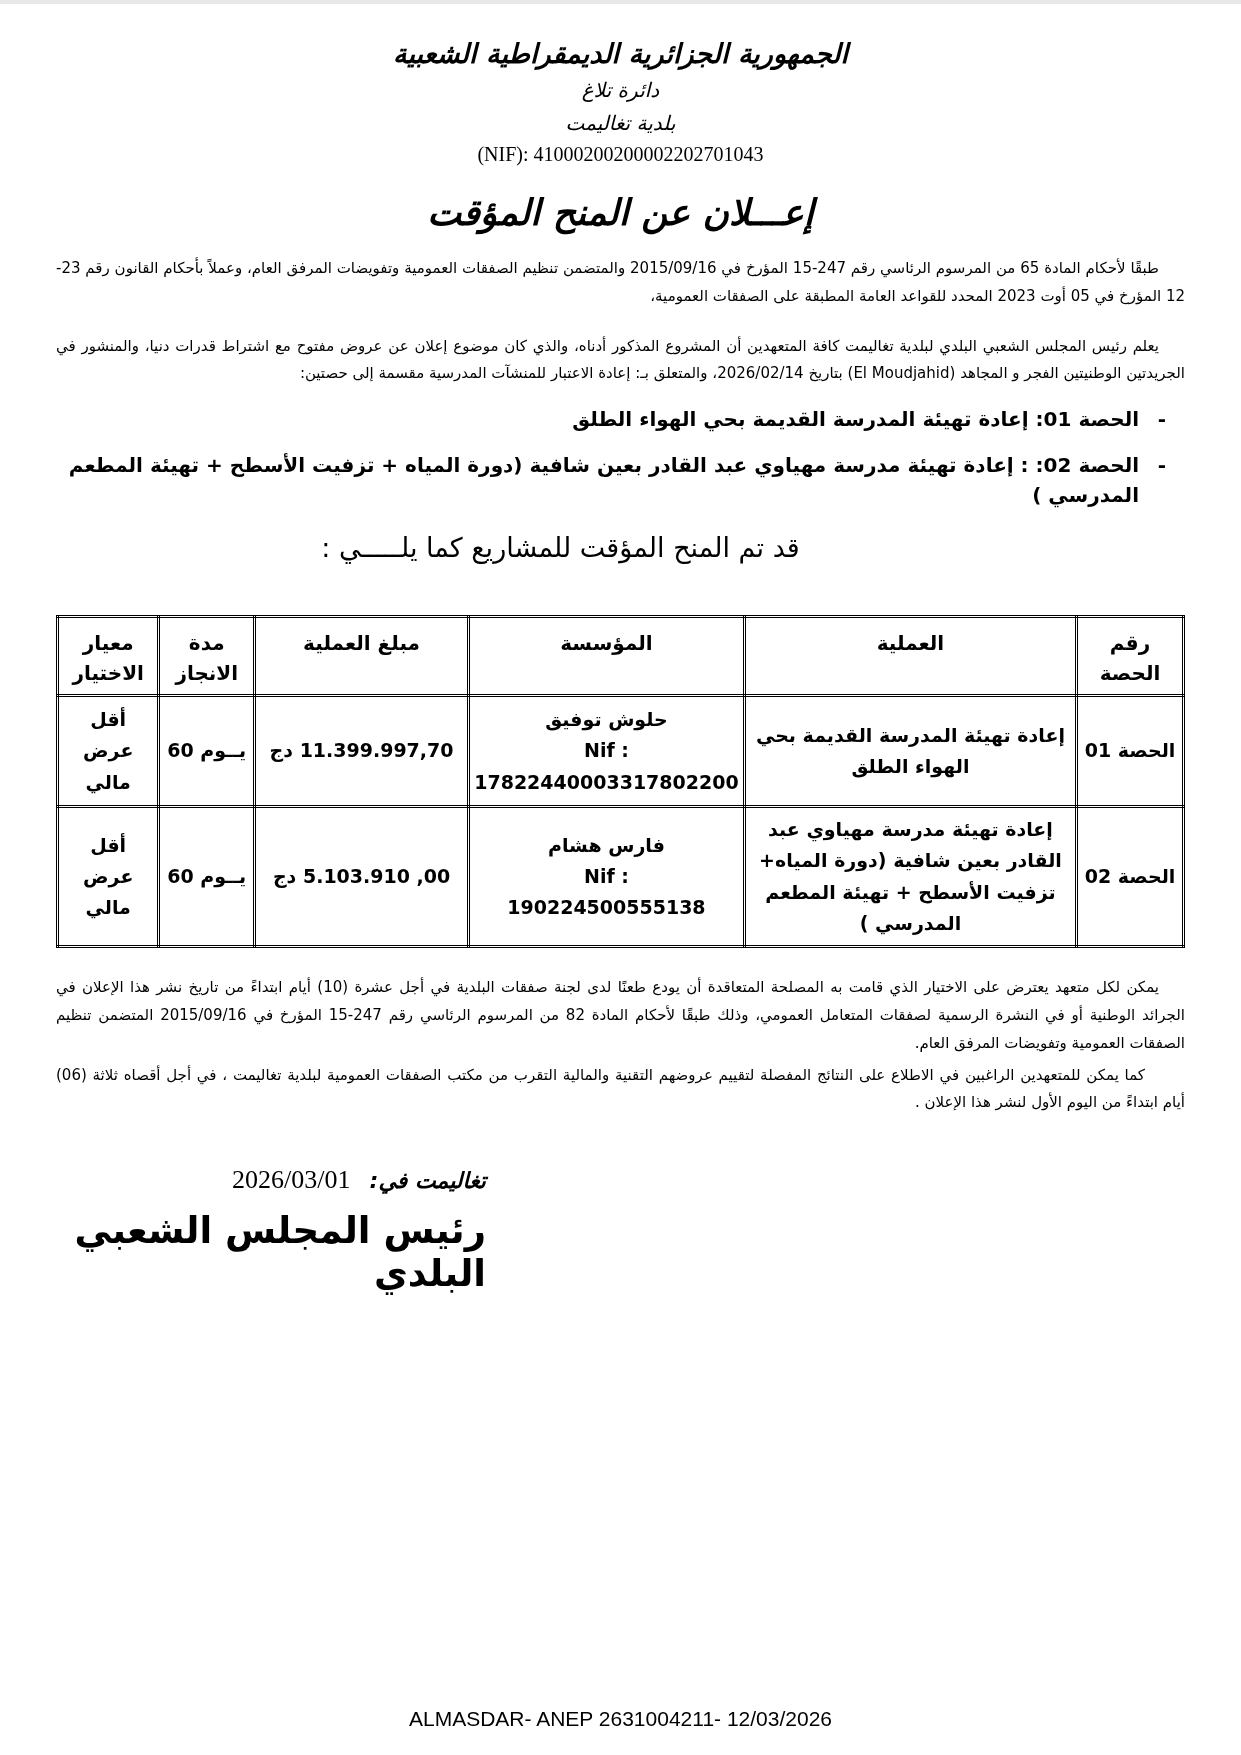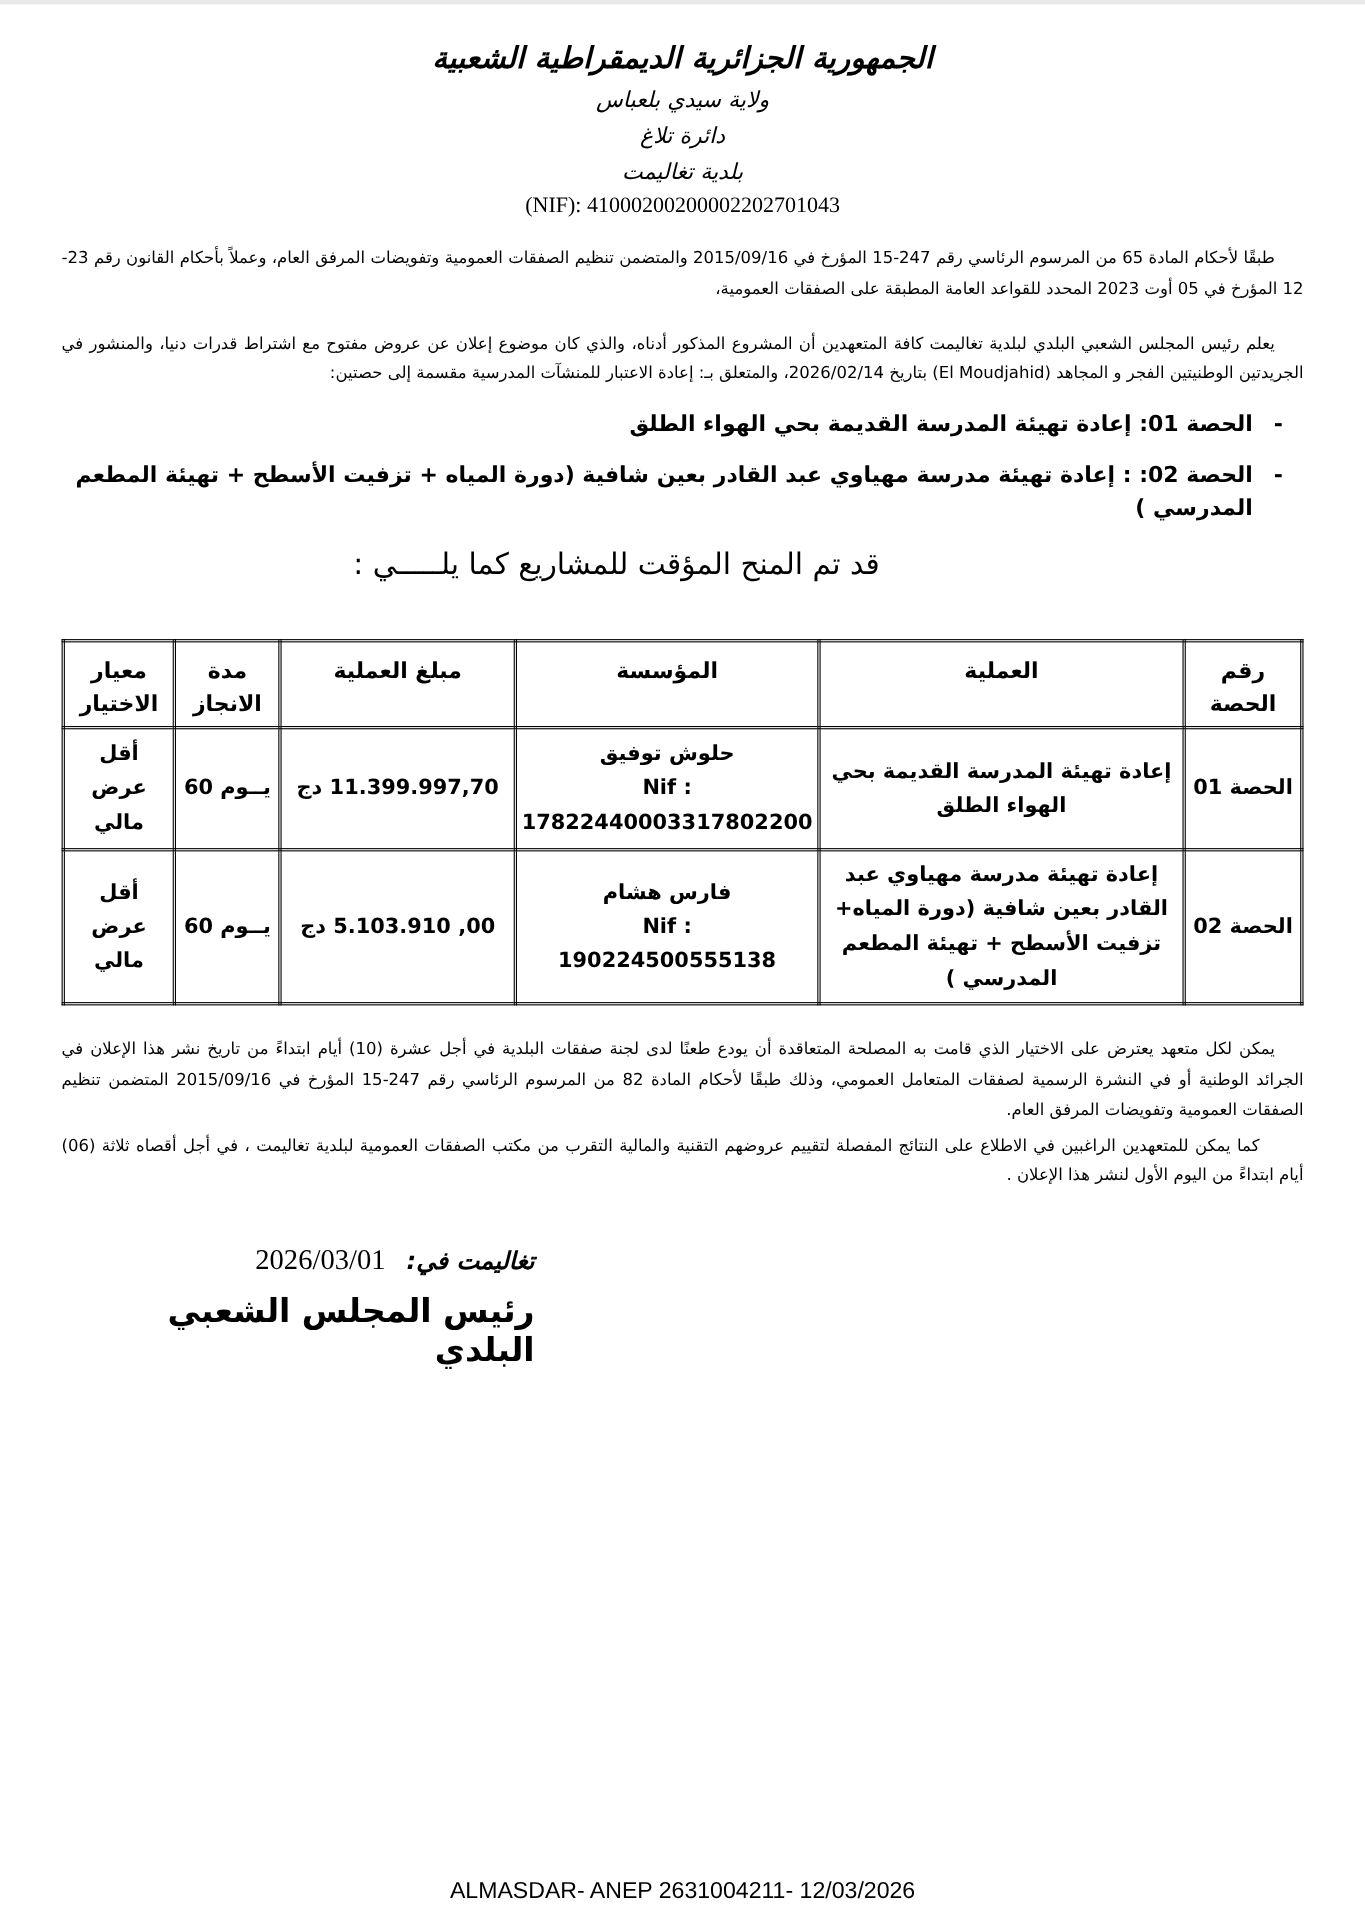--- a/index.html
+++ b/index.html
@@ -67,42 +67,42 @@
   
   .signature{
     margin-top:48px;width:430px;margin-left:auto;margin-right:0;
     
     margin-right:calc(100% - 430px);
     text-align:left;direction:rtl;
   }
   .sig-line1{text-align:right;padding-left:30px;}
   .sig-place{font-size:22px;font-weight:bold;font-style:italic;}
   .sig-date{font-size:26px;font-family:"Liberation Serif","DejaVu Sans",serif;margin-right:14px;}
-  .sig-title{font-size:30px;font-weight:bold;margin-top:14px;text-align:right;padding-left:16px;}
+  .sig-title{font-size:37px;font-weight:bold;margin-top:14px;text-align:right;padding-left:16px;}
 
   
   .footer{
     position:absolute;left:0;right:0;bottom:28px;text-align:center;
     font-size:21px;direction:ltr;font-family:Liberation Sans, sans-serif;
   }
 </style>
 </head>
 <body>
 
 <div class="page">
   <div class="content">
 
     <div class="hdr">
       <div class="hdr-republic">الجمهورية  الجزائرية الديمقراطية الشعبية</div>
-      <div class="hdr-line">ولاية سيدي بلعباس</div>
       <div class="hdr-line">دائرة تلاغ</div>
       <div class="hdr-line">بلدية تغاليمت</div>
       <div class="hdr-nif">(NIF): 41000200200002202701043</div>
     </div>
 
+    <div class="doc-title">إعـــلان عن المنح المؤقت</div>
 
     <p class="para">طبقًا لأحكام المادة 65 من المرسوم الرئاسي رقم 247-15 المؤرخ في 2015/09/16 والمتضمن تنظيم الصفقات العمومية وتفويضات المرفق العام، وعملاً بأحكام القانون رقم 23-12 المؤرخ في 05 أوت 2023 المحدد للقواعد العامة المطبقة على الصفقات العمومية،</p>
     <p class="para">يعلم رئيس المجلس الشعبي البلدي لبلدية تغاليمت كافة المتعهدين أن المشروع المذكور أدناه، والذي كان موضوع إعلان عن عروض مفتوح مع اشتراط قدرات دنيا، والمنشور في الجريدتين الوطنيتين الفجر و المجاهد (El Moudjahid) بتاريخ 2026/02/14، والمتعلق بـ: إعادة الاعتبار للمنشآت المدرسية مقسمة إلى حصتين:</p>
 
     <div class="lots">
       <div class="lot">
         <span class="lot-dash">-</span>
         <span class="lot-text">الحصة 01: إعادة تهيئة المدرسة القديمة بحي الهواء الطلق</span>
       </div>
       <div class="lot">

